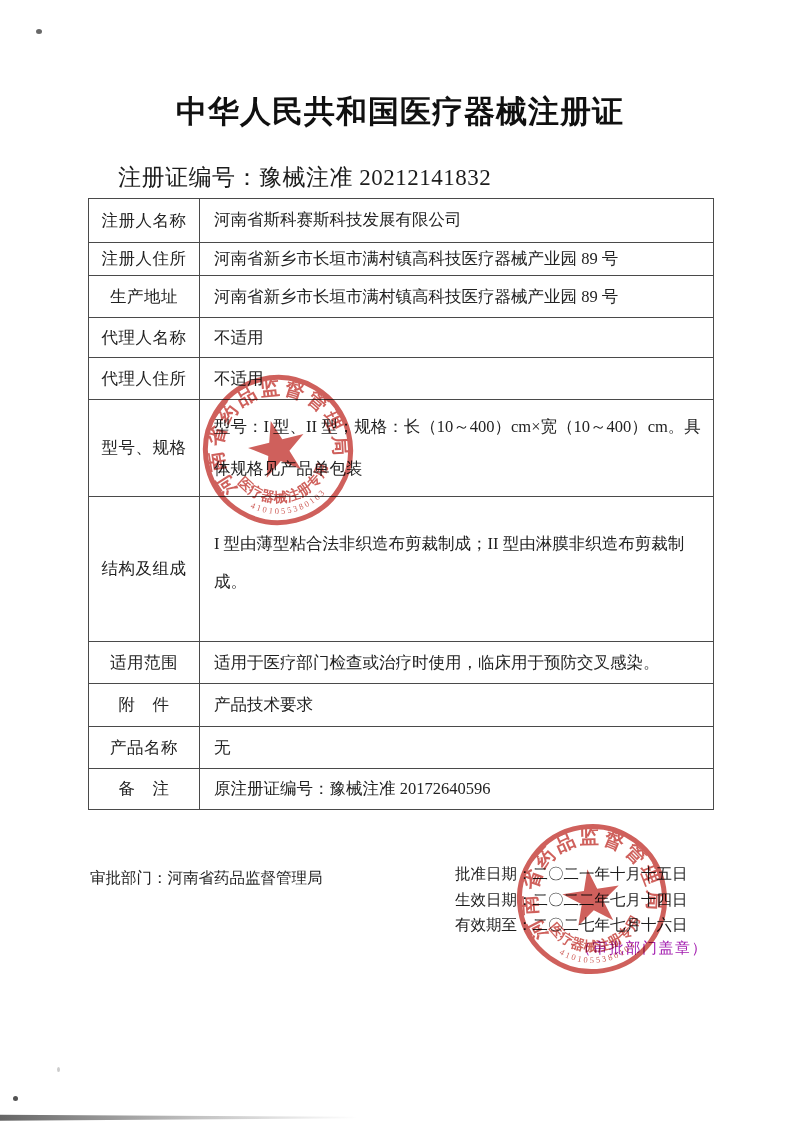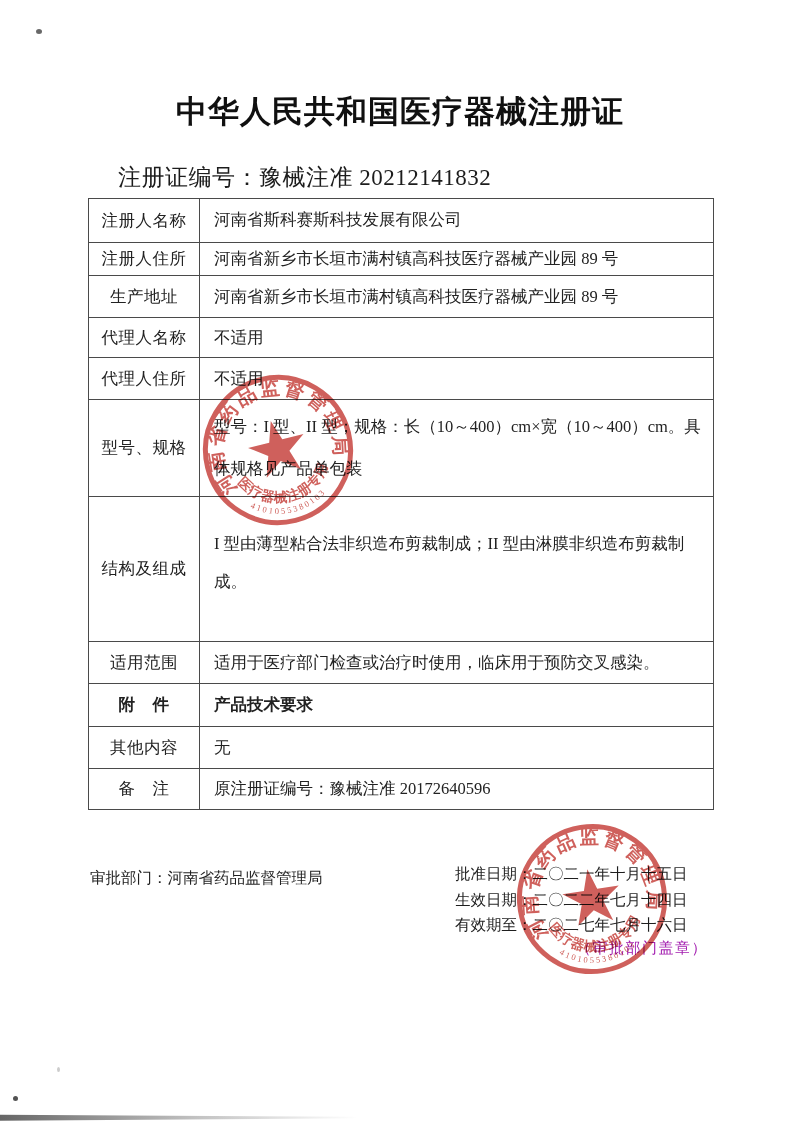--- a/index.html
+++ b/index.html
@@ -36,21 +36,21 @@
   td.val { padding: 2px 12px 2px 14px; line-height: 1.7; }
   tr.r1  { height: 44px; }
   tr.r2  { height: 30px; }
   tr.r3  { height: 42px; }
   tr.r4  { height: 40px; }
   tr.r5  { height: 42px; }
   tr.r6  { height: 44px; }
   tr.r7  { height: 97px; }
   tr.r8  { height: 145px; }
   tr.r9  { height: 42px; }
-  tr.r10 { height: 43px; font-weight: bold; }
+  tr.r10 { height: 43px; }
   tr.r11 { height: 42px; }
   tr.r12 { height: 41px; }
   tr.r7 td.val { line-height: 2.55; }
   tr.r8 td.val { vertical-align: top; padding-top: 28px; line-height: 2.3; }
 
   .dept {
     position: absolute; top: 868px; left: 90px;
     font-size: 15.5px; color: #1e1e1e;
   }
   .dates {
@@ -125,21 +125,21 @@
       </tr>
       <tr class="r9">
         <td class="lbl">适用范围</td>
         <td class="val">适用于医疗部门检查或治疗时使用，临床用于预防交叉感染。</td>
       </tr>
       <tr class="r10">
         <td class="lbl">附　件</td>
         <td class="val">产品技术要求</td>
       </tr>
       <tr class="r11">
-        <td class="lbl">其他内容</td>
+        <td class="lbl">产品名称</td>
         <td class="val">无</td>
       </tr>
       <tr class="r12">
         <td class="lbl">备　注</td>
         <td class="val">原注册证编号：豫械注准 20172640596</td>
       </tr>
     </tbody>
   </table>
 
   <div class="dept">

